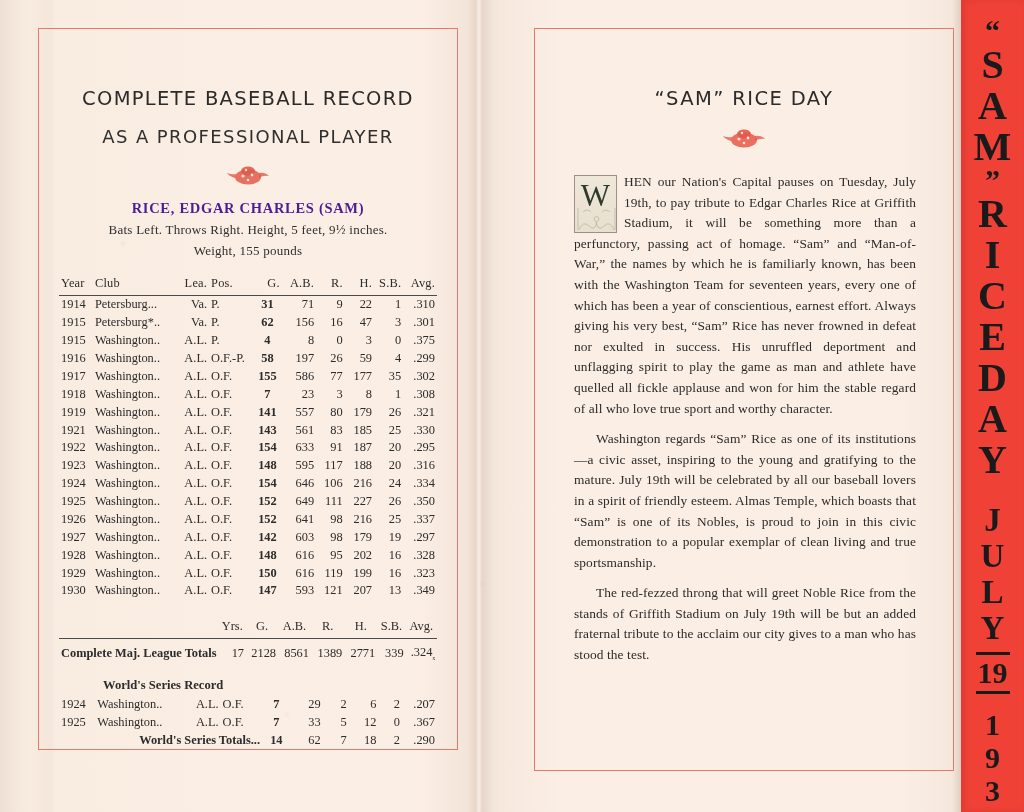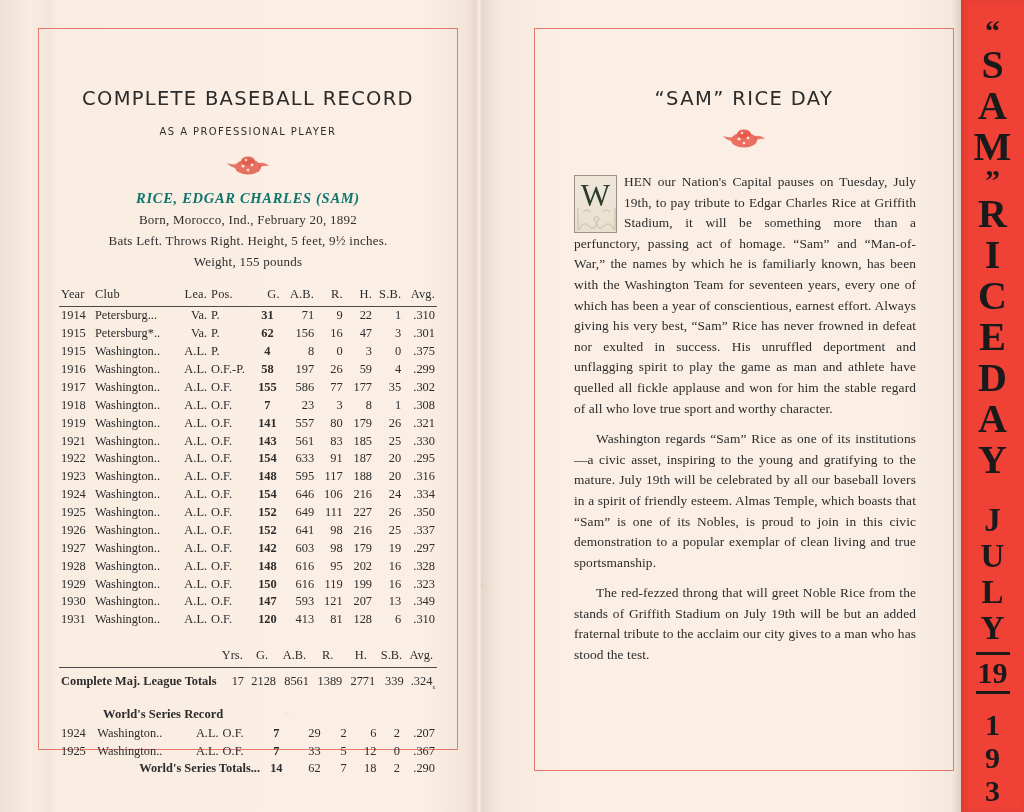--- a/index.html
+++ b/index.html
@@ -100,40 +100,39 @@
     font-family: "DejaVu Sans", sans-serif;
     font-weight: 500;
     font-size: 19.5px;
     letter-spacing: 1.3px;
     color: #2b2b2b;
     margin-top: 58px;
   }
   .head-sub {
     text-align: center;
     font-family: "DejaVu Sans", sans-serif;
-    font-size: 10px;
+    font-size: 18px;
     letter-spacing: 1.4px;
     color: #2f2f2f;
     margin-top: 16px;
   }
   .ornament {
     margin: 16px auto 0 auto;
     width: 46px; height: 24px;
     position: relative;
   }
   .ornament svg { display:block; }
 
   .player-name {
     text-align: center;
     font-weight: bold;
     font-size: 14.5px;
     letter-spacing: .7px;
-    color: #0f766e;
+    color: #4c1d95;
     margin-top: 13px;
-    font-style: italic;
   }
   .bio {
     text-align: center;
     font-size: 13px;
     color: #2f2f2f;
     margin-top: 5px;
     letter-spacing: .25px;
   }
 
   
@@ -265,21 +264,20 @@
             <ellipse cx="23" cy="8" rx="7" ry="4.5" opacity=".9"></ellipse>
             <circle cx="18" cy="13" r="1.6" fill="#f6e6db"></circle>
             <circle cx="27" cy="12" r="1.4" fill="#f6e6db"></circle>
             <circle cx="23" cy="17" r="1.3" fill="#f6e6db"></circle>
             <circle cx="21" cy="7" r="1.2" fill="#f6e6db"></circle>
           </g>
         </svg>
       </div>
 
       <div class="player-name">RICE, EDGAR CHARLES (SAM)</div>
-      <div class="bio">Born, Morocco, Ind., February 20, 1892</div>
       <div class="bio">Bats Left. Throws Right.  Height, 5 feet, 9½ inches.</div>
       <div class="bio">Weight, 155 pounds</div>
 
       <table class="stats">
         <thead>
           <tr>
             <th class="c-year">Year</th>
             <th class="c-club">Club</th>
             <th class="c-lea">Lea.</th>
             <th class="c-pos">Pos.</th>
@@ -488,32 +486,20 @@
               <td class="c-year">1930</td>
               <td class="c-club">Washington..</td>
               <td class="c-lea">A.L.</td>
               <td class="c-pos">O.F.</td>
               <td class="c-g">147</td>
               <td class="c-ab">593</td>
               <td class="c-r">121</td>
               <td class="c-h">207</td>
               <td class="c-sb">13</td>
               <td class="c-avg">.349</td>
-            </tr>
-            <tr>
-              <td class="c-year">1931</td>
-              <td class="c-club">Washington..</td>
-              <td class="c-lea">A.L.</td>
-              <td class="c-pos">O.F.</td>
-              <td class="c-g">120</td>
-              <td class="c-ab">413</td>
-              <td class="c-r">81</td>
-              <td class="c-h">128</td>
-              <td class="c-sb">6</td>
-              <td class="c-avg">.310</td>
             </tr>
           </tbody>
       </table>
 
       <table class="totals">
         <thead>
           <tr>
             <th class="t-label"></th>
             <th class="t-yrs">Yrs.</th>
             <th class="t-g">G.</th>

